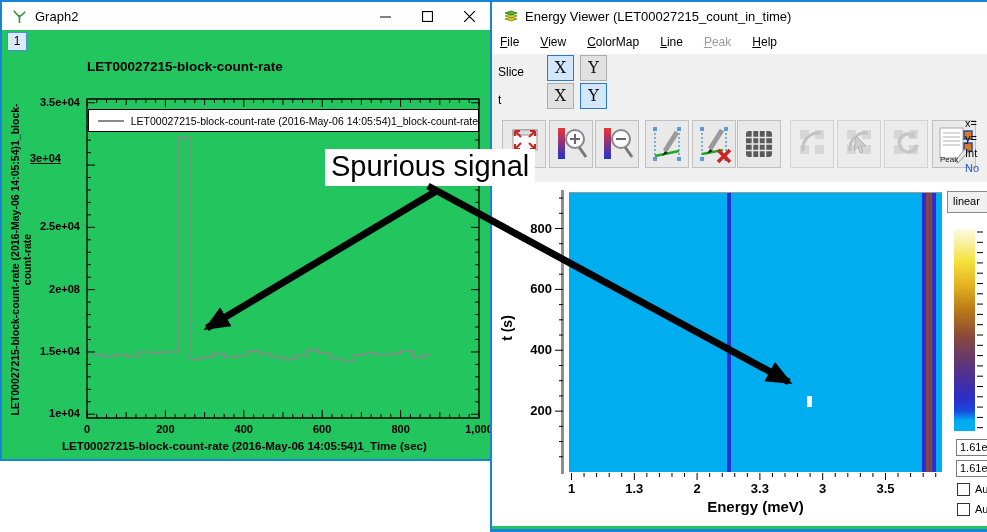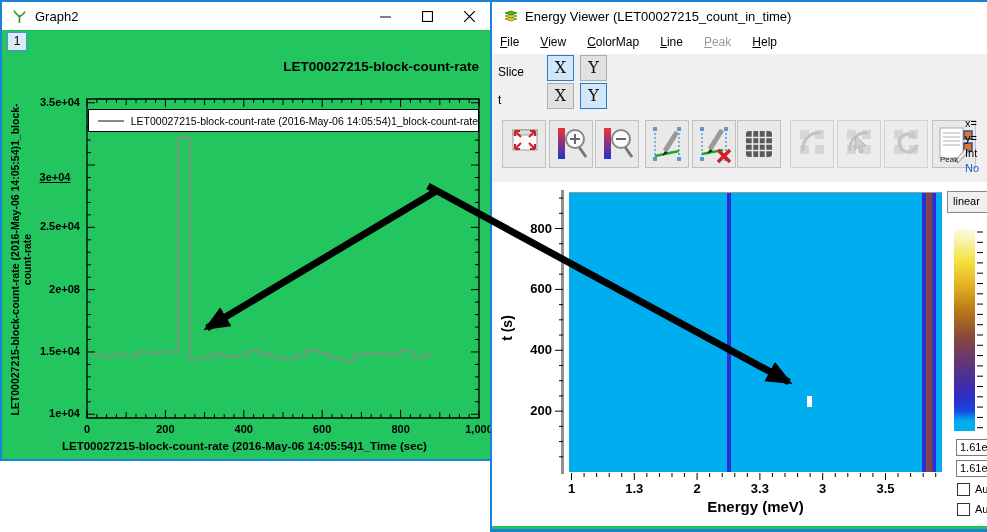--- a/index.html
+++ b/index.html
@@ -15,21 +15,21 @@
   .titlebar { position:absolute; left:0; top:0; right:0; height:28px; background:#ffffff; }
   .titlebar .title { position:absolute; left:33px; top:7px; font-size:13px; color:#000; white-space:nowrap; }
   .win-controls { position:absolute; right:2px; top:0; height:28px; display:flex; }
   .win-btn { width:42px; height:28px; display:flex; align-items:center; justify-content:center; }
 
   
   .tab1 { position:absolute; left:5px; top:30px; width:20px; height:19px; background:#dce9f7;
           border:1px solid #4a90d4; font-size:12px; text-align:center; line-height:17px; color:#000; }
 
   
-  .g2-title { position:absolute; left:85px; top:57px; width:392px; text-align:right;
+  .g2-title { position:absolute; left:85px; top:57px; width:392px; text-align:left;
               font-weight:bold; font-size:13.5px; color:#000; }
   .g2-ylab  { position:absolute; left:7px; top:418px; width:321px; transform:rotate(-90deg);
               transform-origin:0 0; text-align:center; font-weight:bold; font-size:10.5px; line-height:12px; }
   .g2-xlab  { position:absolute; left:60px; top:438px; width:440px; 
               font-weight:bold; font-size:11.5px; }
   .g2-legend { position:absolute; left:86px; top:107px; width:391px; height:23px; background:#fff;
                border:1px solid #000; display:flex; align-items:center; }
   .g2-legend .sample { width:28px; height:0; border-top:2px solid #8a8a8a; margin-left:9px; }
   .g2-legend .ltext { font-size:10.5px; margin-left:7px; white-space:nowrap; }
   .ticklab { position:absolute; font-weight:bold; font-size:11px; color:#000; white-space:nowrap; }
@@ -124,21 +124,21 @@
         <div class="ticklab" style="left:60px;top:421px;width:50px;text-align:center;">0</div>
         <div class="ticklab" style="left:138.4px;top:421px;width:50px;text-align:center;">200</div>
         <div class="ticklab" style="left:216.8px;top:421px;width:50px;text-align:center;">400</div>
         <div class="ticklab" style="left:295.2px;top:421px;width:50px;text-align:center;">600</div>
         <div class="ticklab" style="left:373.6px;top:421px;width:50px;text-align:center;">800</div>
         <div class="ticklab" style="left:452px;top:421px;width:50px;text-align:center;">1,000</div>
         <div class="ticklab" style="left:28px;top:405.26171875px;width:50px;text-align:right;">1e+04</div>
         <div class="ticklab" style="left:28px;top:342.95703125px;width:50px;text-align:right;">1.5e+04</div>
         <div class="ticklab" style="left:28px;top:280.65234375px;width:50px;text-align:right;">2e+08</div>
         <div class="ticklab" style="left:28px;top:218.34765625px;width:50px;text-align:right;">2.5e+04</div>
-        <div class="ticklab" style="left:28px;top:169px;width:50px;text-align:center;text-decoration:underline;">3e+04</div>
+        <div class="ticklab" style="left:28px;top:150px;width:50px;text-align:left;text-decoration:underline;">3e+04</div>
         <div class="ticklab" style="left:28px;top:93.73828125px;width:50px;text-align:right;">3.5e+04</div>
       </div>
   </div>
 
   <div class="win" id="slice-win">
     <div class="titlebar">
       <svg style="position:absolute;left:9px;top:6px" width="19" height="17" viewBox="0 0 19 17">
         <path d="M4 11 L10 9 L16 11 L10 13 Z" fill="#e8c820" stroke="#8a7a10" stroke-width="0.8"></path>
         <path d="M4 8 L10 6 L16 8 L10 10 Z" fill="#bcd830" stroke="#7a8a10" stroke-width="0.8"></path>
         <path d="M4 5 L10 3 L16 5 L10 7 Z" fill="#5cb030" stroke="#2a7a10" stroke-width="0.8"></path>
@@ -329,20 +329,21 @@
         <div class="ticklab" style="left:247.89562289562286px;top:479px;width:40px;text-align:center;font-size:13px;">3.3</div>
         <div class="ticklab" style="left:310.6902356902357px;top:479px;width:40px;text-align:center;font-size:13px;">3</div>
         <div class="ticklab" style="left:373.4848484848485px;top:479px;width:40px;text-align:center;font-size:13px;">3.5</div>
         <div class="ticklab" style="left:22px;top:401.1304347826087px;width:38px;text-align:right;font-size:13px;">200</div>
         <div class="ticklab" style="left:22px;top:340.2608695652174px;width:38px;text-align:right;font-size:13px;">400</div>
         <div class="ticklab" style="left:22px;top:279.3913043478261px;width:38px;text-align:right;font-size:13px;">600</div>
         <div class="ticklab" style="left:22px;top:218.52173913043478px;width:38px;text-align:right;font-size:13px;">800</div>
       </div>
   </div>
 
+  <div class="annot-text">Spurious signal</div>
   <svg id="arrow-svg" width="987" height="532">
     <defs>
       <marker id="ah" markerUnits="userSpaceOnUse" markerWidth="28" markerHeight="24" refX="22" refY="11" orient="auto">
         <path d="M0 0 L26 11 L0 22 Z" fill="#000"></path>
       </marker>
     </defs>
     <path d="M438 190 L207 328" stroke="#000" stroke-width="7" fill="none" marker-end="url(#ah)"></path>
     <path d="M428 186 L789 382" stroke="#000" stroke-width="7" fill="none" marker-end="url(#ah)"></path>
   </svg>
 </div>

